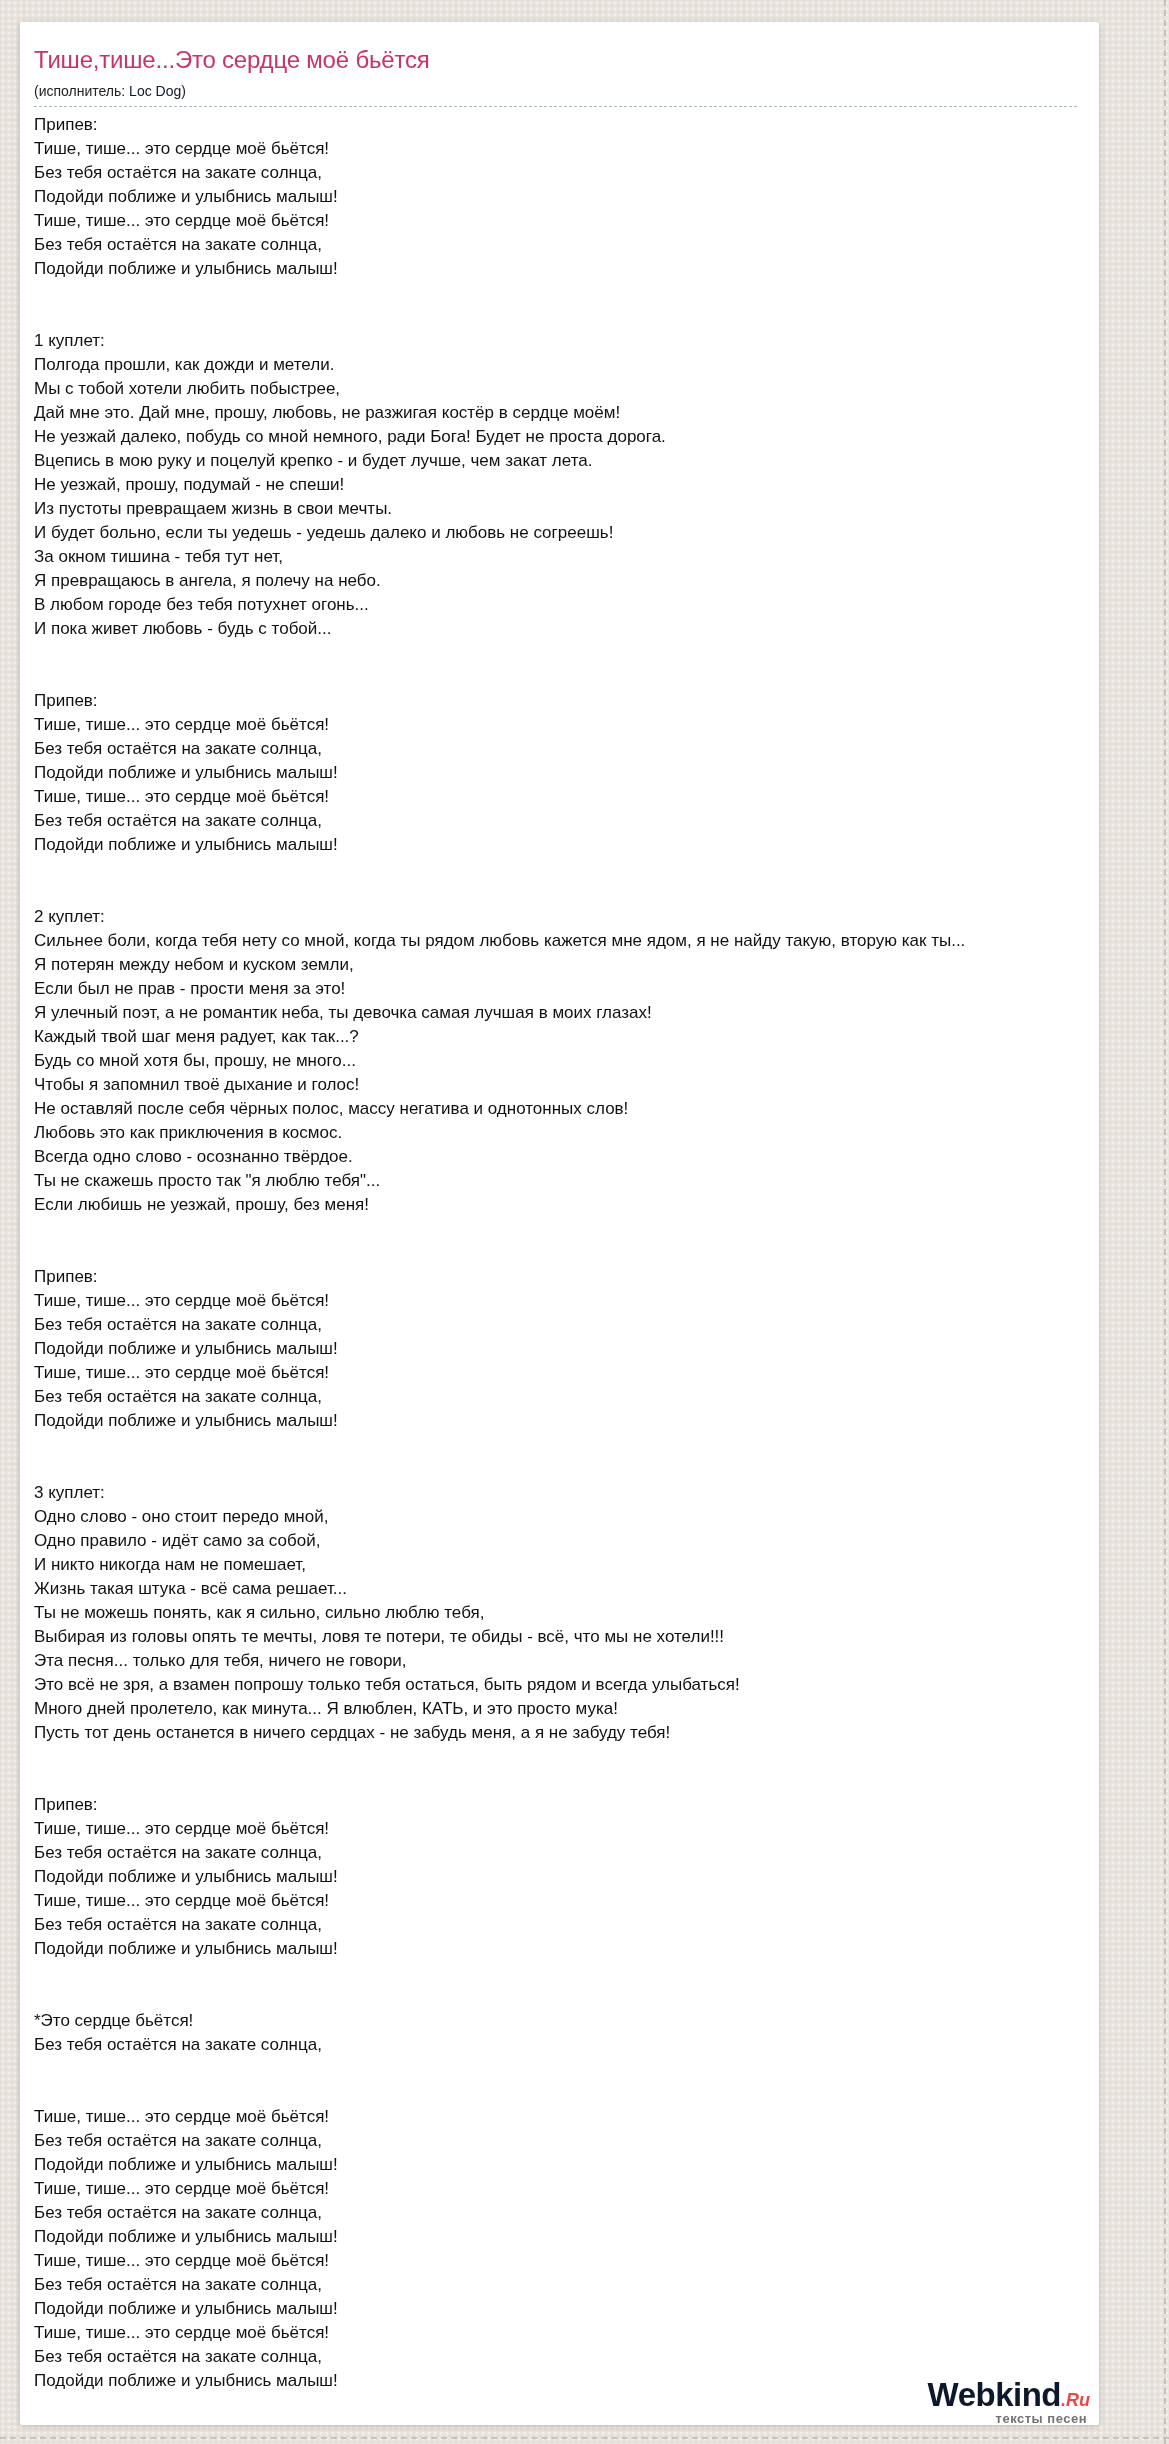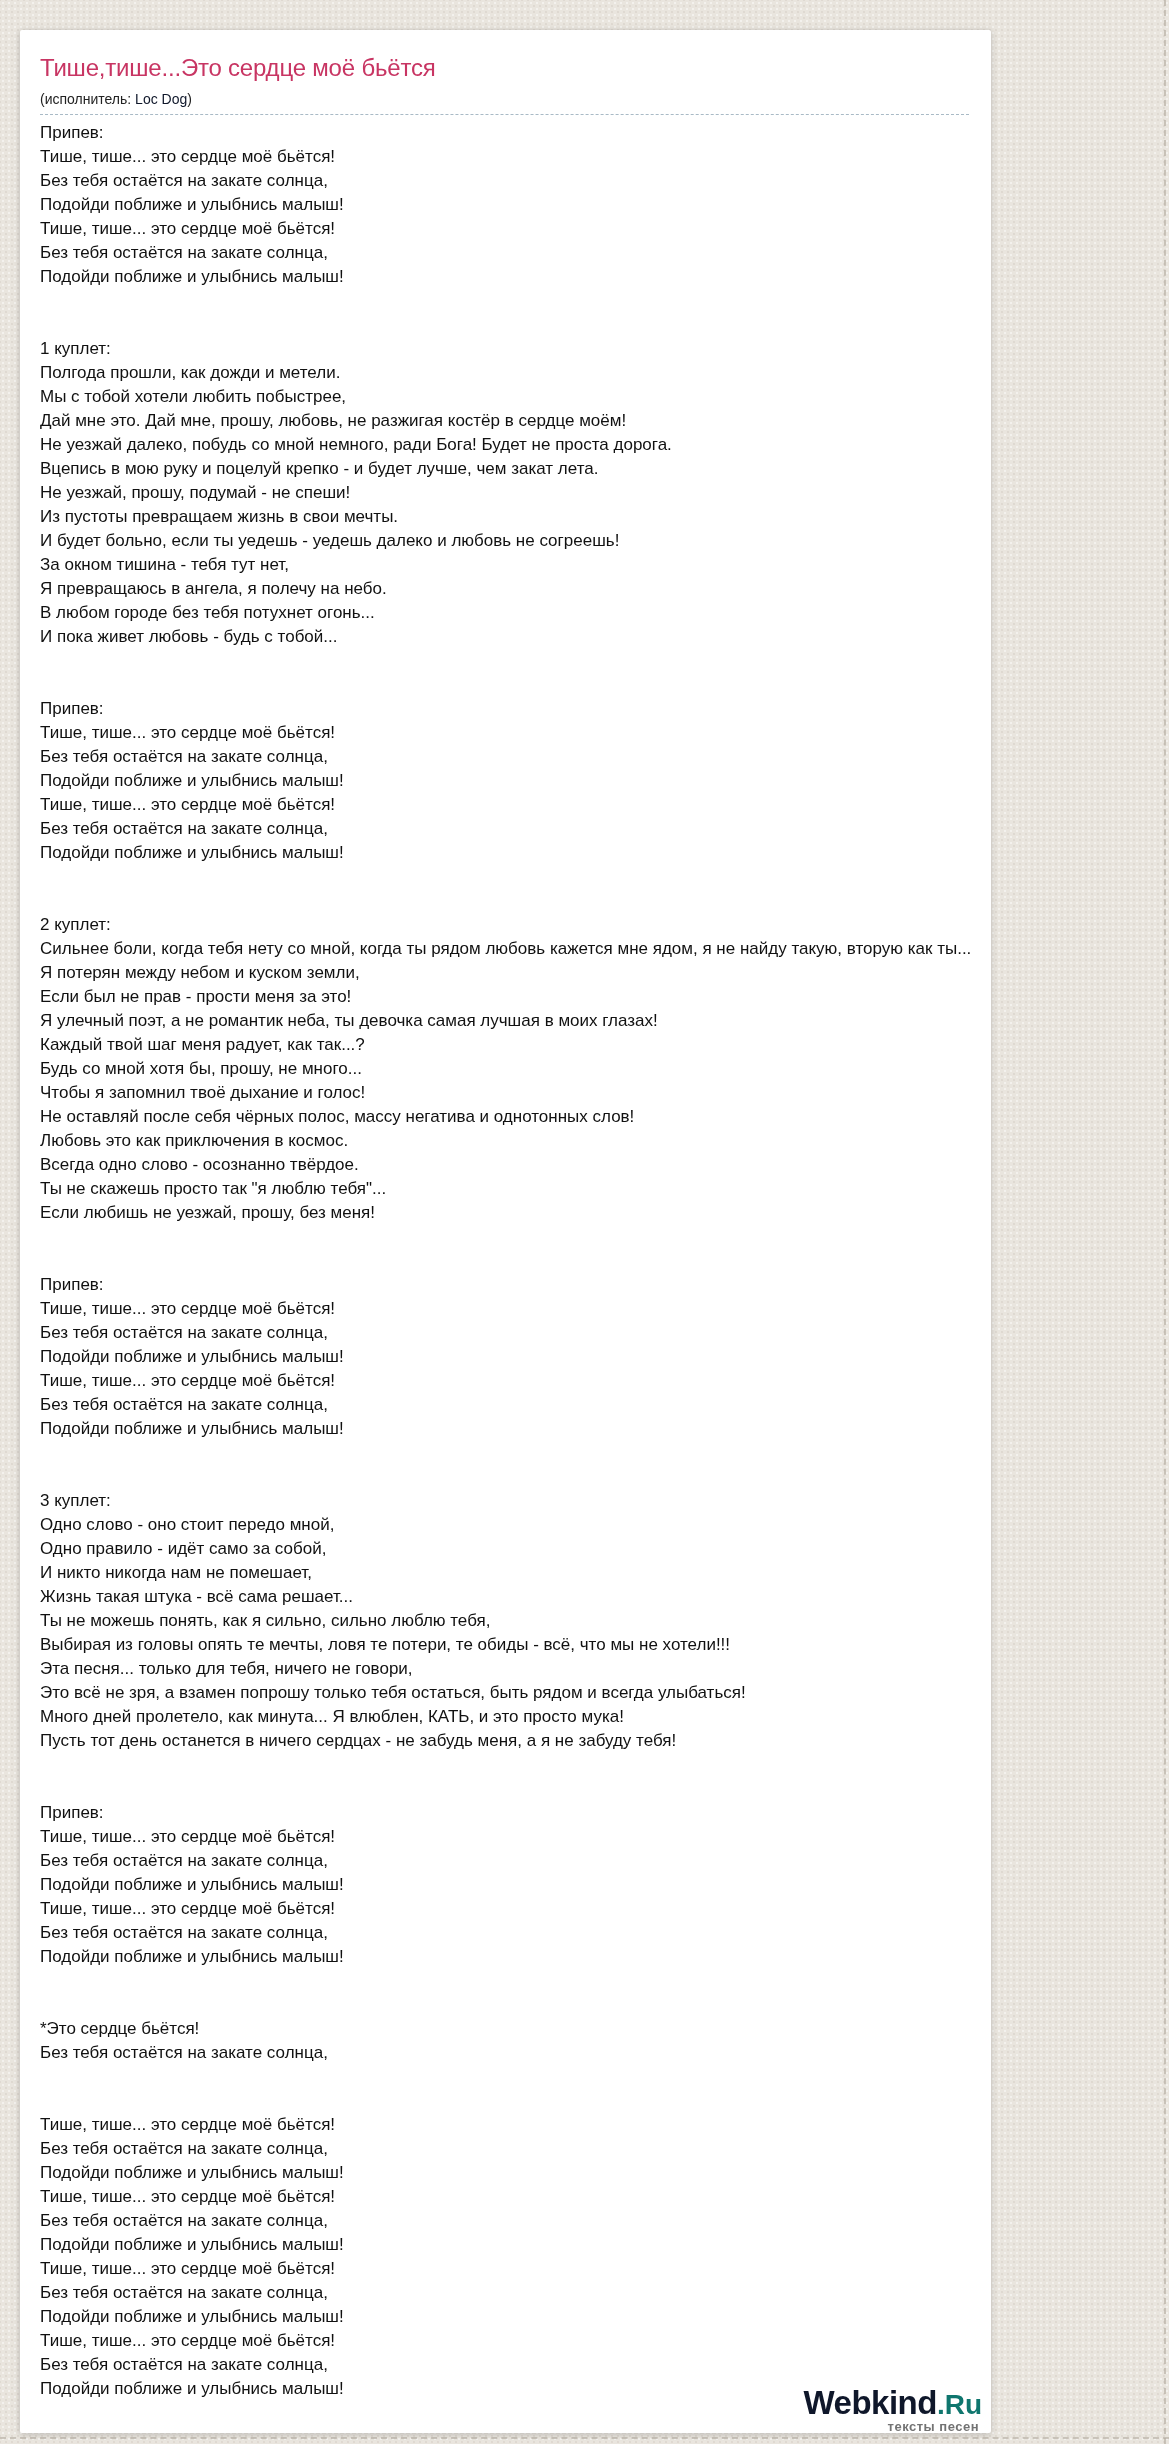--- a/index.html
+++ b/index.html
@@ -27,28 +27,28 @@
   }
   .page-seam-right {
     position: absolute;
     top: 0; bottom: 0; right: 3px;
     border-left: 2px dashed rgba(178,170,158,0.6);
     width: 0;
   }
   .card {
     position: absolute;
     left: 20px;
-    top: 30px;
-    width: 971px;
+    top: 22px;
+    width: 1079px;
     height: 2403px;
     box-sizing: border-box;
     background: #ffffff;
     border-radius: 2px;
     box-shadow: 0 1px 6px rgba(0,0,0,0.22);
-    padding: 24px 22px 0 20px;
+    padding: 24px 22px 0 14px;
   }
   .song-title {
     margin: 0 0 9px 0;
     font-size: 24px;
     font-weight: 400;
     letter-spacing: -0.2px;
     color: #c83563;
   }
   .artist-line {
     font-size: 14px;
@@ -80,23 +80,24 @@
     line-height: 1;
   }
   .logo-top { white-space: nowrap; }
   .logo-main {
     font-size: 33px;
     font-weight: 700;
     color: #0f172a;
     letter-spacing: -0.5px;
   }
   .logo-suffix {
-    font-size: 28px;
+    font-size: 18px;
     font-weight: 700;
-    color: #0f766e;
+    color: #ef4444;
+    font-style: italic;
   }
   .logo-tagline {
     margin-top: 1px;
     padding-right: 3px;
     font-size: 13px;
     font-weight: 700;
     color: #737373;
     letter-spacing: 0.5px;
   }
 </style>

